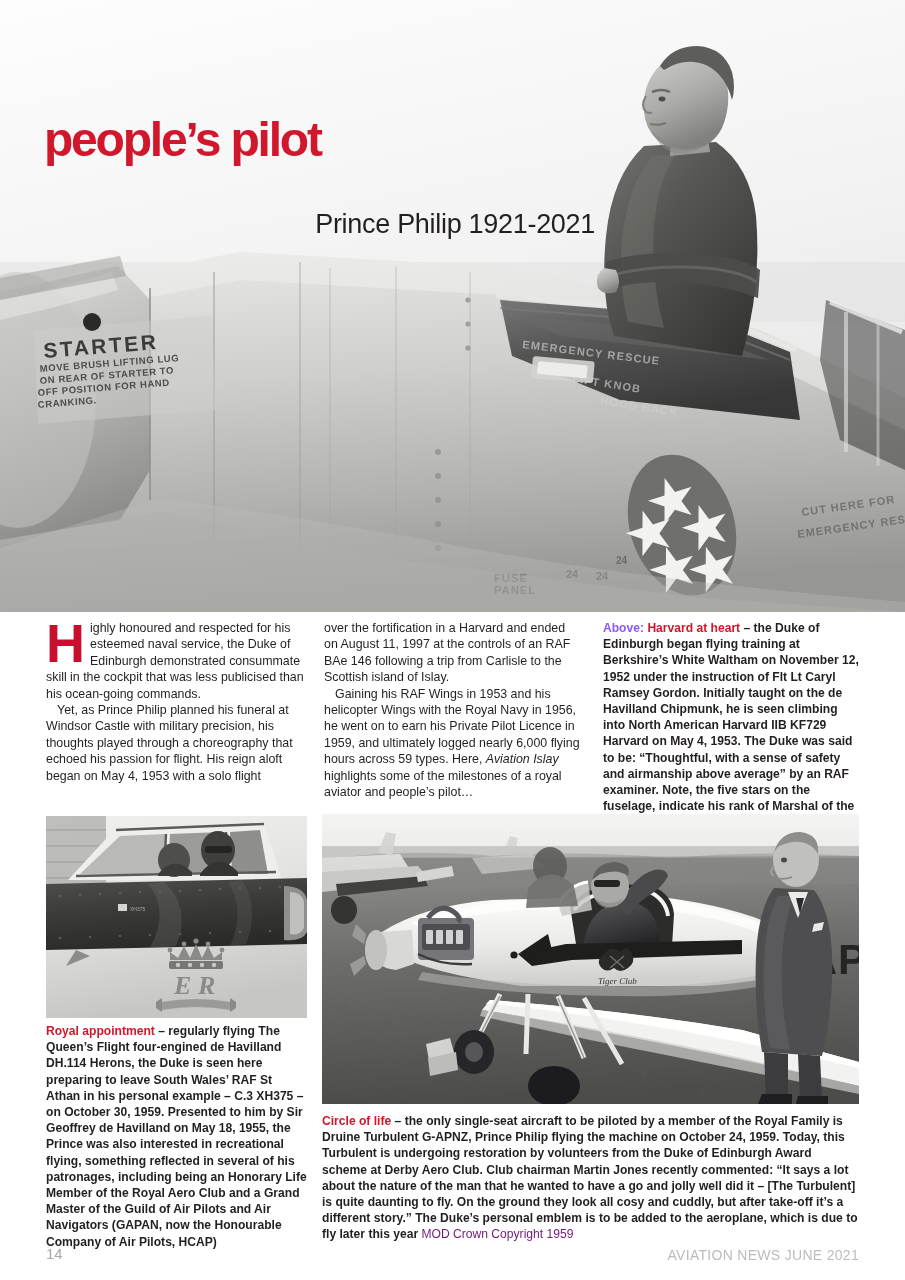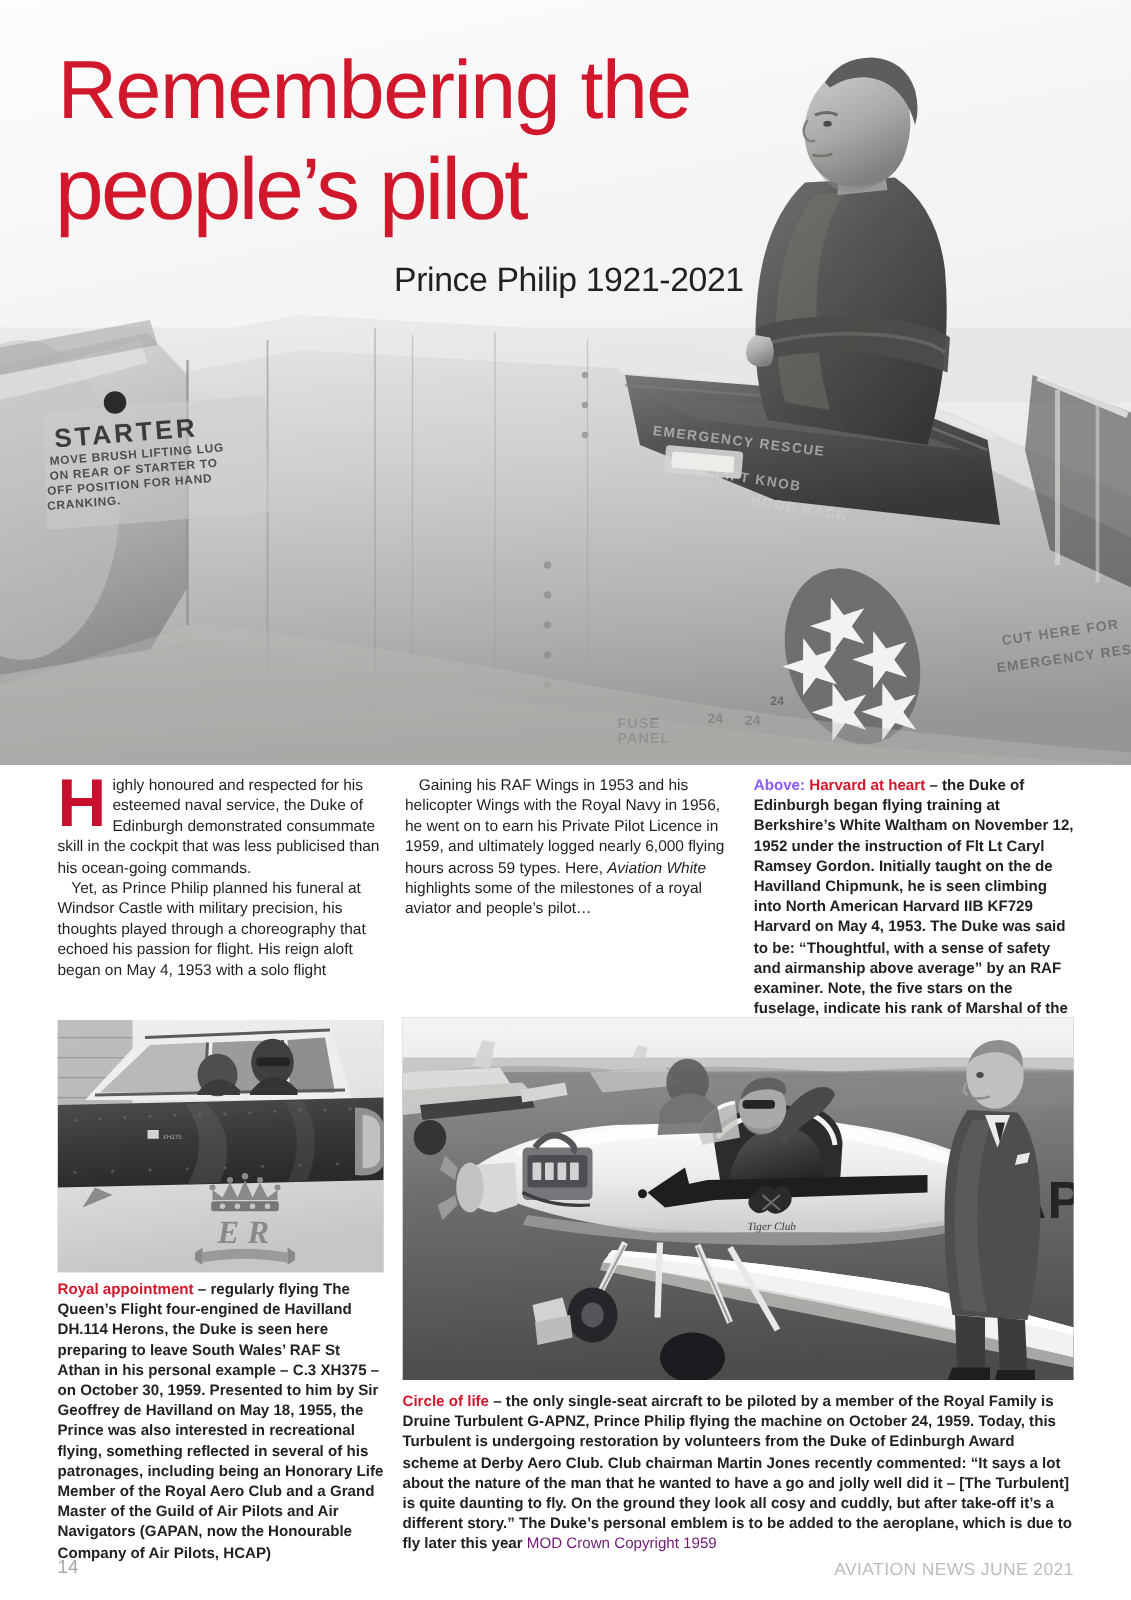--- a/index.html
+++ b/index.html
@@ -43,23 +43,23 @@
     font-size: 66px;
     line-height: 1.0;
     font-weight: 300;
     color: #d1172c;
     letter-spacing: -1.2px;
     white-space: nowrap;
   }
   .head-line2 {
     position: absolute;
     left: 44px; top: 116px;
-    font-size: 70px;
+    font-size: 48px;
     line-height: 1.0;
-    font-weight: 400;
+    font-weight: 700;
     color: #d1172c;
     letter-spacing: -2.2px;
     white-space: nowrap;
   }
   .head-sub {
     position: absolute;
     left: 0; top: 209px;
     width: 595px;
     text-align: right;
     font-size: 27px;
@@ -329,34 +329,34 @@
         <path d="M470 272 L470 606"></path>
       </g>
 
       <path d="M0 540 L160 512 L400 560 L700 598 L905 612 L0 612 Z" fill="#a8a8a6" opacity="0.45"></path>
 
       <path d="M160 498 Q300 516 470 548 Q640 580 905 602 L905 612 L0 612 L0 548 Z" fill="#bcbcba" opacity="0.35"></path>
     </svg>
   </div>
 
   <div id="masthead">
-    <div class="head-line1">Remembering the</div>
     <div class="head-line2">people’s pilot</div>
     <div class="head-sub">Prince Philip 1921-2021</div>
   </div>
 
   <div id="textblock">
 
     <div class="col" id="col1">
       <p class="body-p"><span class="dropcap">H</span><span>ighly honoured and respected for his esteemed naval service, the Duke of Edinburgh demonstrated consummate skill in the cockpit that was less publicised than his ocean-going commands.</span></p>
       <p class="body-p indent">Yet, as Prince Philip planned his funeral at Windsor Castle with military precision, his thoughts played through a choreography that echoed his passion for flight. His reign aloft began on May 4, 1953 with a solo flight</p>
     </div>
 
     <div class="col" id="col2">
-      <p class="body-p indent"><span>Gaining his RAF Wings in 1953 and his helicopter Wings with the Royal Navy in 1956, he went on to earn his Private Pilot Licence in 1959, and ultimately logged nearly 6,000 flying hours across 59 types. Here, </span><em>Aviation White</em><span> highlights some of the milestones of a royal aviator and people’s pilot…</span></p>
+      <p class="body-p">over the fortification in a Harvard and ended on August 11, 1997 at the controls of an RAF BAe 146 following a trip from Carlisle to the Scottish island of Islay.</p>
+      <p class="body-p indent"><span>Gaining his RAF Wings in 1953 and his helicopter Wings with the Royal Navy in 1956, he went on to earn his Private Pilot Licence in 1959, and ultimately logged nearly 6,000 flying hours across 59 types. Here, </span><em>Aviation Islay</em><span> highlights some of the milestones of a royal aviator and people’s pilot…</span></p>
     </div>
 
     <div class="col" id="col3">
       <p class="cap"><span class="cap-above">Above:</span> <span class="cap-lead">Harvard at heart</span><span> – the Duke of Edinburgh began flying training at Berkshire’s White Waltham on November 12, 1952 under the instruction of Flt Lt Caryl Ramsey Gordon. Initially taught on the de Havilland Chipmunk, he is seen climbing into North American Harvard IIB KF729 Harvard on May 4, 1953. The Duke was said to be: “Thoughtful, with a sense of safety and airmanship above average” by an RAF examiner. Note, the five stars on the fuselage, indicate his rank of Marshal of the Royal Air Force</span><span class="cap-credit"> All Getty Images unless stated</span></p>
     </div>
 
   </div>
 
   <div id="photo-left">
     <svg class="ph-svg" viewBox="0 0 261 202" preserveAspectRatio="none">

